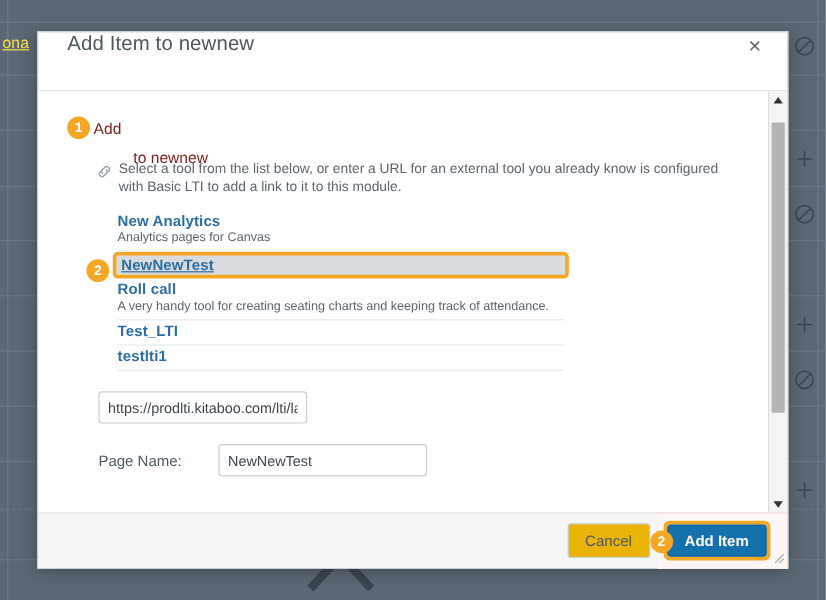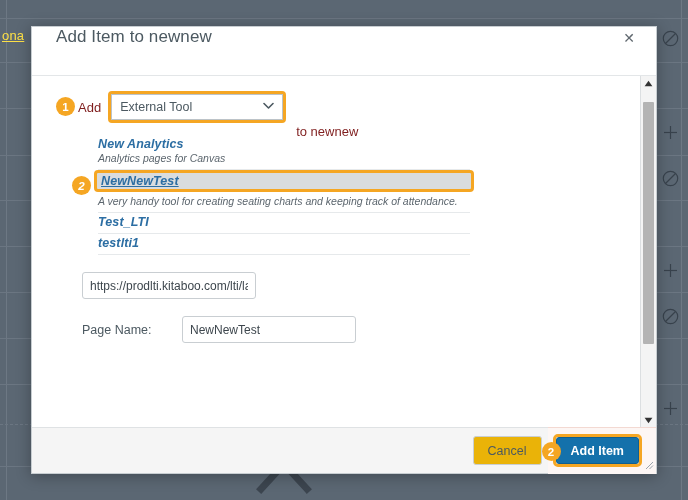--- a/index.html
+++ b/index.html
@@ -195,21 +195,20 @@
   .helper .helper-text {
     font-size: 11.5px;
     color: #5c666e;
     line-height: 15px;
   }
 
   
   .tool-list {
     margin: 11px 0 0 38px;
     width: 372px;
-    font-style: italic;
   }
   .tool-item {
     border-bottom: 1px solid #e6e9eb;
     padding: 2px 0 4px 0;
     position: relative;
     cursor: pointer;
   }
   .tool-item.selected {
     background: #d9dcde;
     border: 3px solid #f5a623;
@@ -433,48 +432,48 @@
     <span class="modal-title">Add Item to newnew</span>
     <button class="modal-close">✕</button>
   </div>
 
   <div class="modal-body">
     <div class="body-inner">
 
       <div class="add-row">
         <span class="badge badge-1">1</span>
         <span class="add-label">Add</span>
-        <div class="select-wrap">
-          <div class="select-box">
-            <span>External Tool</span>
-            <span class="chev">
-              <svg width="11" height="8" viewBox="0 0 11 8">
-                  <path d="M1 1.5 L5.5 6 L10 1.5" fill="none" stroke="currentColor" stroke-width="1.6" stroke-linecap="round" stroke-linejoin="round"></path>
-                </svg>
-            </span>
-          </div>
-        </div>
         <span class="to-label">to newnew</span>
       </div>
 
+      <div class="helper">
+        <span class="link-icon">
+          <svg width="14" height="14" viewBox="0 0 16 16">
+            <path d="M6.2 9.8 a2.6 2.6 0 0 1 0-3.7 l2.1-2.1 a2.6 2.6 0 0 1 3.7 3.7 l-1 1" fill="none" stroke="currentColor" stroke-width="1.3" stroke-linecap="round"></path>
+            <path d="M9.8 6.2 a2.6 2.6 0 0 1 0 3.7 l-2.1 2.1 a2.6 2.6 0 0 1 -3.7 -3.7 l1 -1" fill="none" stroke="currentColor" stroke-width="1.3" stroke-linecap="round"></path>
+          </svg>
+        </span>
+        <span class="helper-text">Select a tool from the list below, or enter a URL for an external tool you already know is configured with Basic LTI to add a link to it to this module.</span>
+      </div>
 
       <div class="tool-list">
 
         <div class="tool-item">
           <div class="tool-name">New Analytics</div>
           <div class="tool-desc">Analytics pages for Canvas</div>
         </div>
 
         <div class="tool-item selected">
           <span class="badge badge-2-list">2</span>
           <div class="tool-name">NewNewTest</div>
         </div>
 
 
         <div class="tool-item">
+          <div class="tool-name">Roll call</div>
           <div class="tool-desc">A very handy tool for creating seating charts and keeping track of attendance.</div>
         </div>
 
         <div class="tool-item">
           <div class="tool-name">Test_LTI</div>
         </div>
 
         <div class="tool-item">
           <div class="tool-name">testlti1</div>
         </div>

